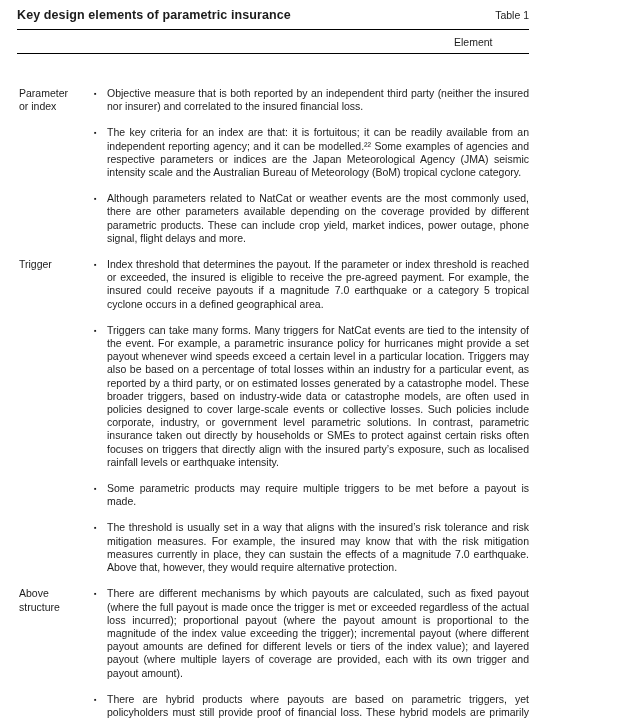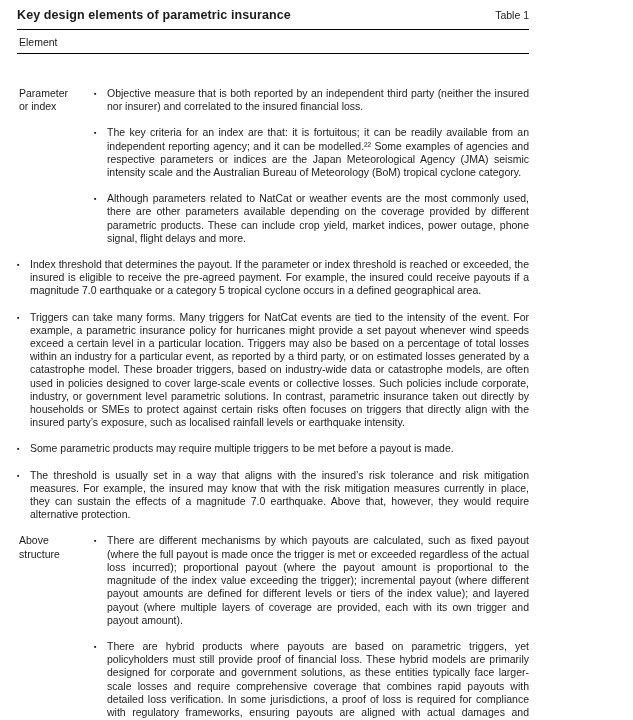--- a/index.html
+++ b/index.html
@@ -31,20 +31,21 @@
   .table-number {
     font-size: 10.5px;
     font-weight: normal;
     margin-left: 37px;
   }
   .header-row {
     display: flex;
     padding: 6px 0 5px 0;
     border-bottom: 1px solid #000;
     font-size: 10.5px;
+    justify-content: flex-end;
   }
   .header-element {
     width: 77px;
     flex: none;
     padding-left: 2px;
   }
   .header-definition {
     flex: 1;
     text-align: center;
     padding-left: 60px;
@@ -119,20 +120,21 @@
           <p class="bullet-text">The key criteria for an index are that: it is fortuitous; it can be readily available from an independent reporting agency; and it can be modelled.²² Some examples of agencies and respective parameters or indices are the Japan Meteorological Agency (JMA) seismic intensity scale and the Australian Bureau of Meteorology (BoM) tropical cyclone category.</p>
         </div>
         <div class="bullet-item">
           <span class="bullet">▪</span>
           <p class="bullet-text">Although parameters related to NatCat or weather events are the most commonly used, there are other parameters available depending on the coverage provided by different parametric products. These can include crop yield, market indices, power outage, phone signal, flight delays and more.</p>
         </div>
       </div>
     </div>
 
     <div class="t-row">
+      <div class="element-label">Trigger</div>
       <div class="definitions">
         <div class="bullet-item">
           <span class="bullet">▪</span>
           <p class="bullet-text">Index threshold that determines the payout. If the parameter or index threshold is reached or exceeded, the insured is eligible to receive the pre-agreed payment. For example, the insured could receive payouts if a magnitude 7.0 earthquake or a category 5 tropical cyclone occurs in a defined geographical area.</p>
         </div>
         <div class="bullet-item">
           <span class="bullet">▪</span>
           <p class="bullet-text">Triggers can take many forms. Many triggers for NatCat events are tied to the intensity of the event. For example, a parametric insurance policy for hurricanes might provide a set payout whenever wind speeds exceed a certain level in a particular location. Triggers may also be based on a percentage of total losses within an industry for a particular event, as reported by a third party, or on estimated losses generated by a catastrophe model. These broader triggers, based on industry-wide data or catastrophe models, are often used in policies designed to cover large-scale events or collective losses. Such policies include corporate, industry, or government level parametric solutions. In contrast, parametric insurance taken out directly by households or SMEs to protect against certain risks often focuses on triggers that directly align with the insured party’s exposure, such as localised rainfall levels or earthquake intensity.</p>
         </div>
         <div class="bullet-item">

